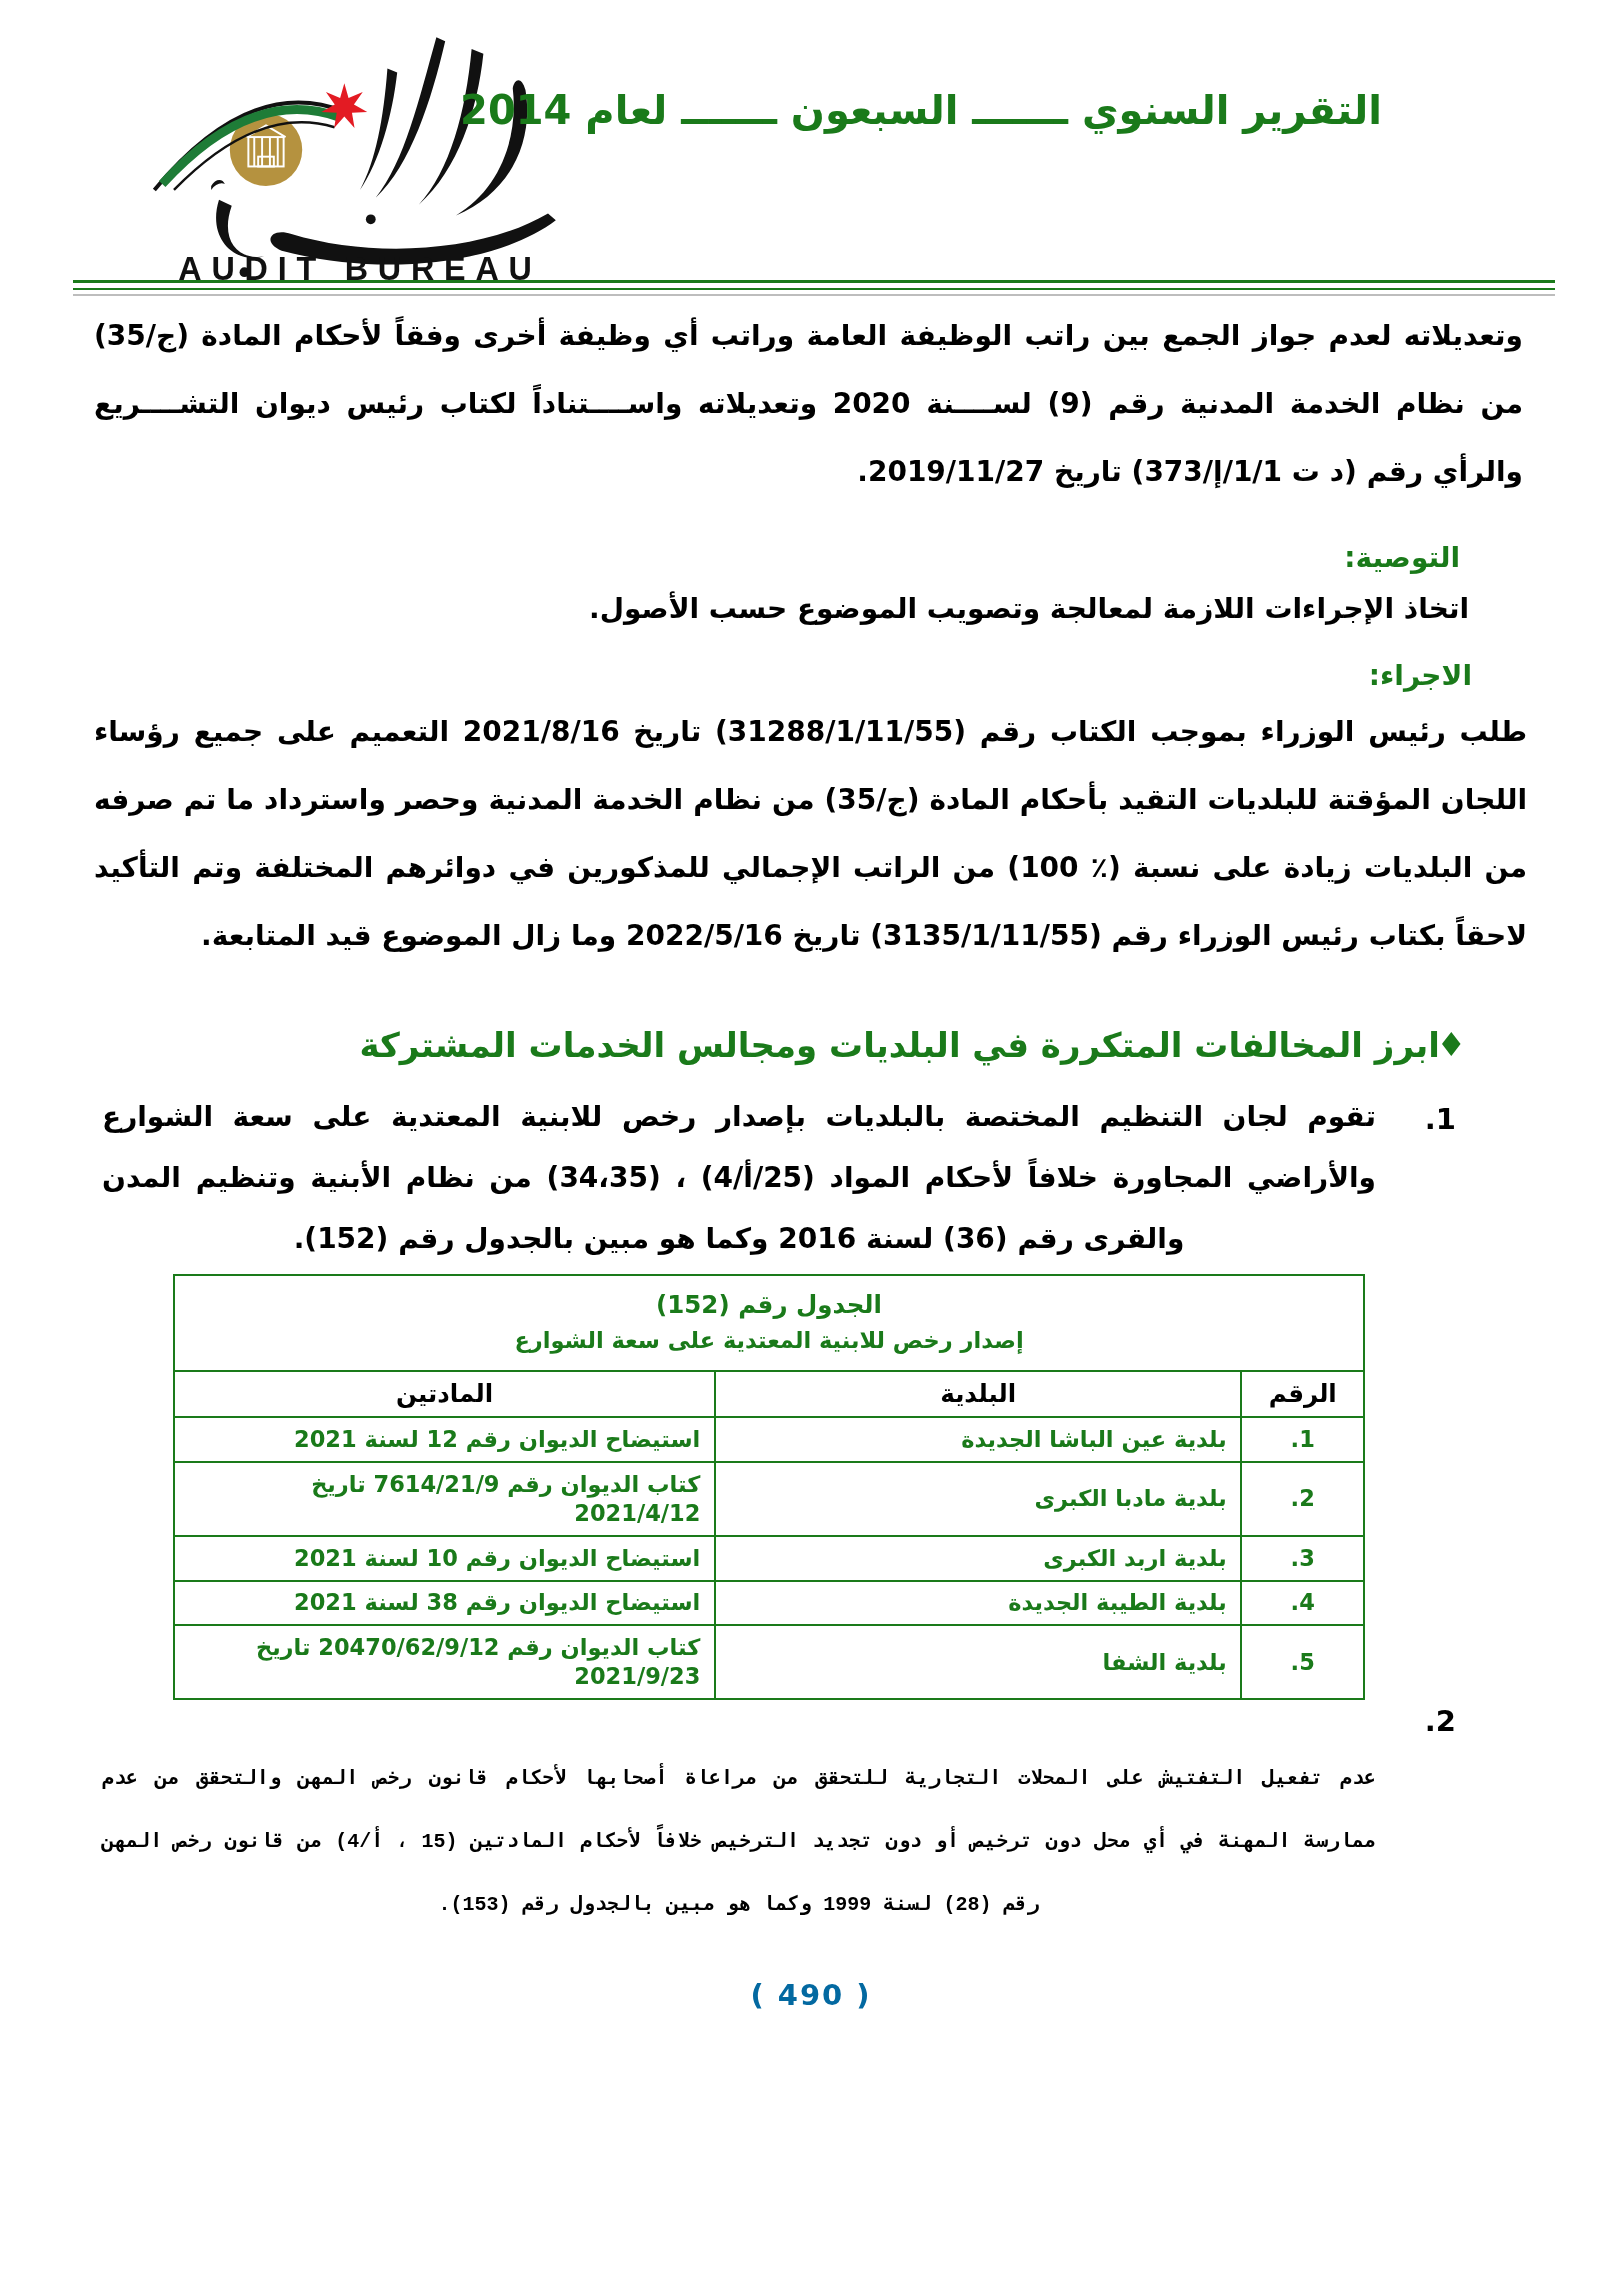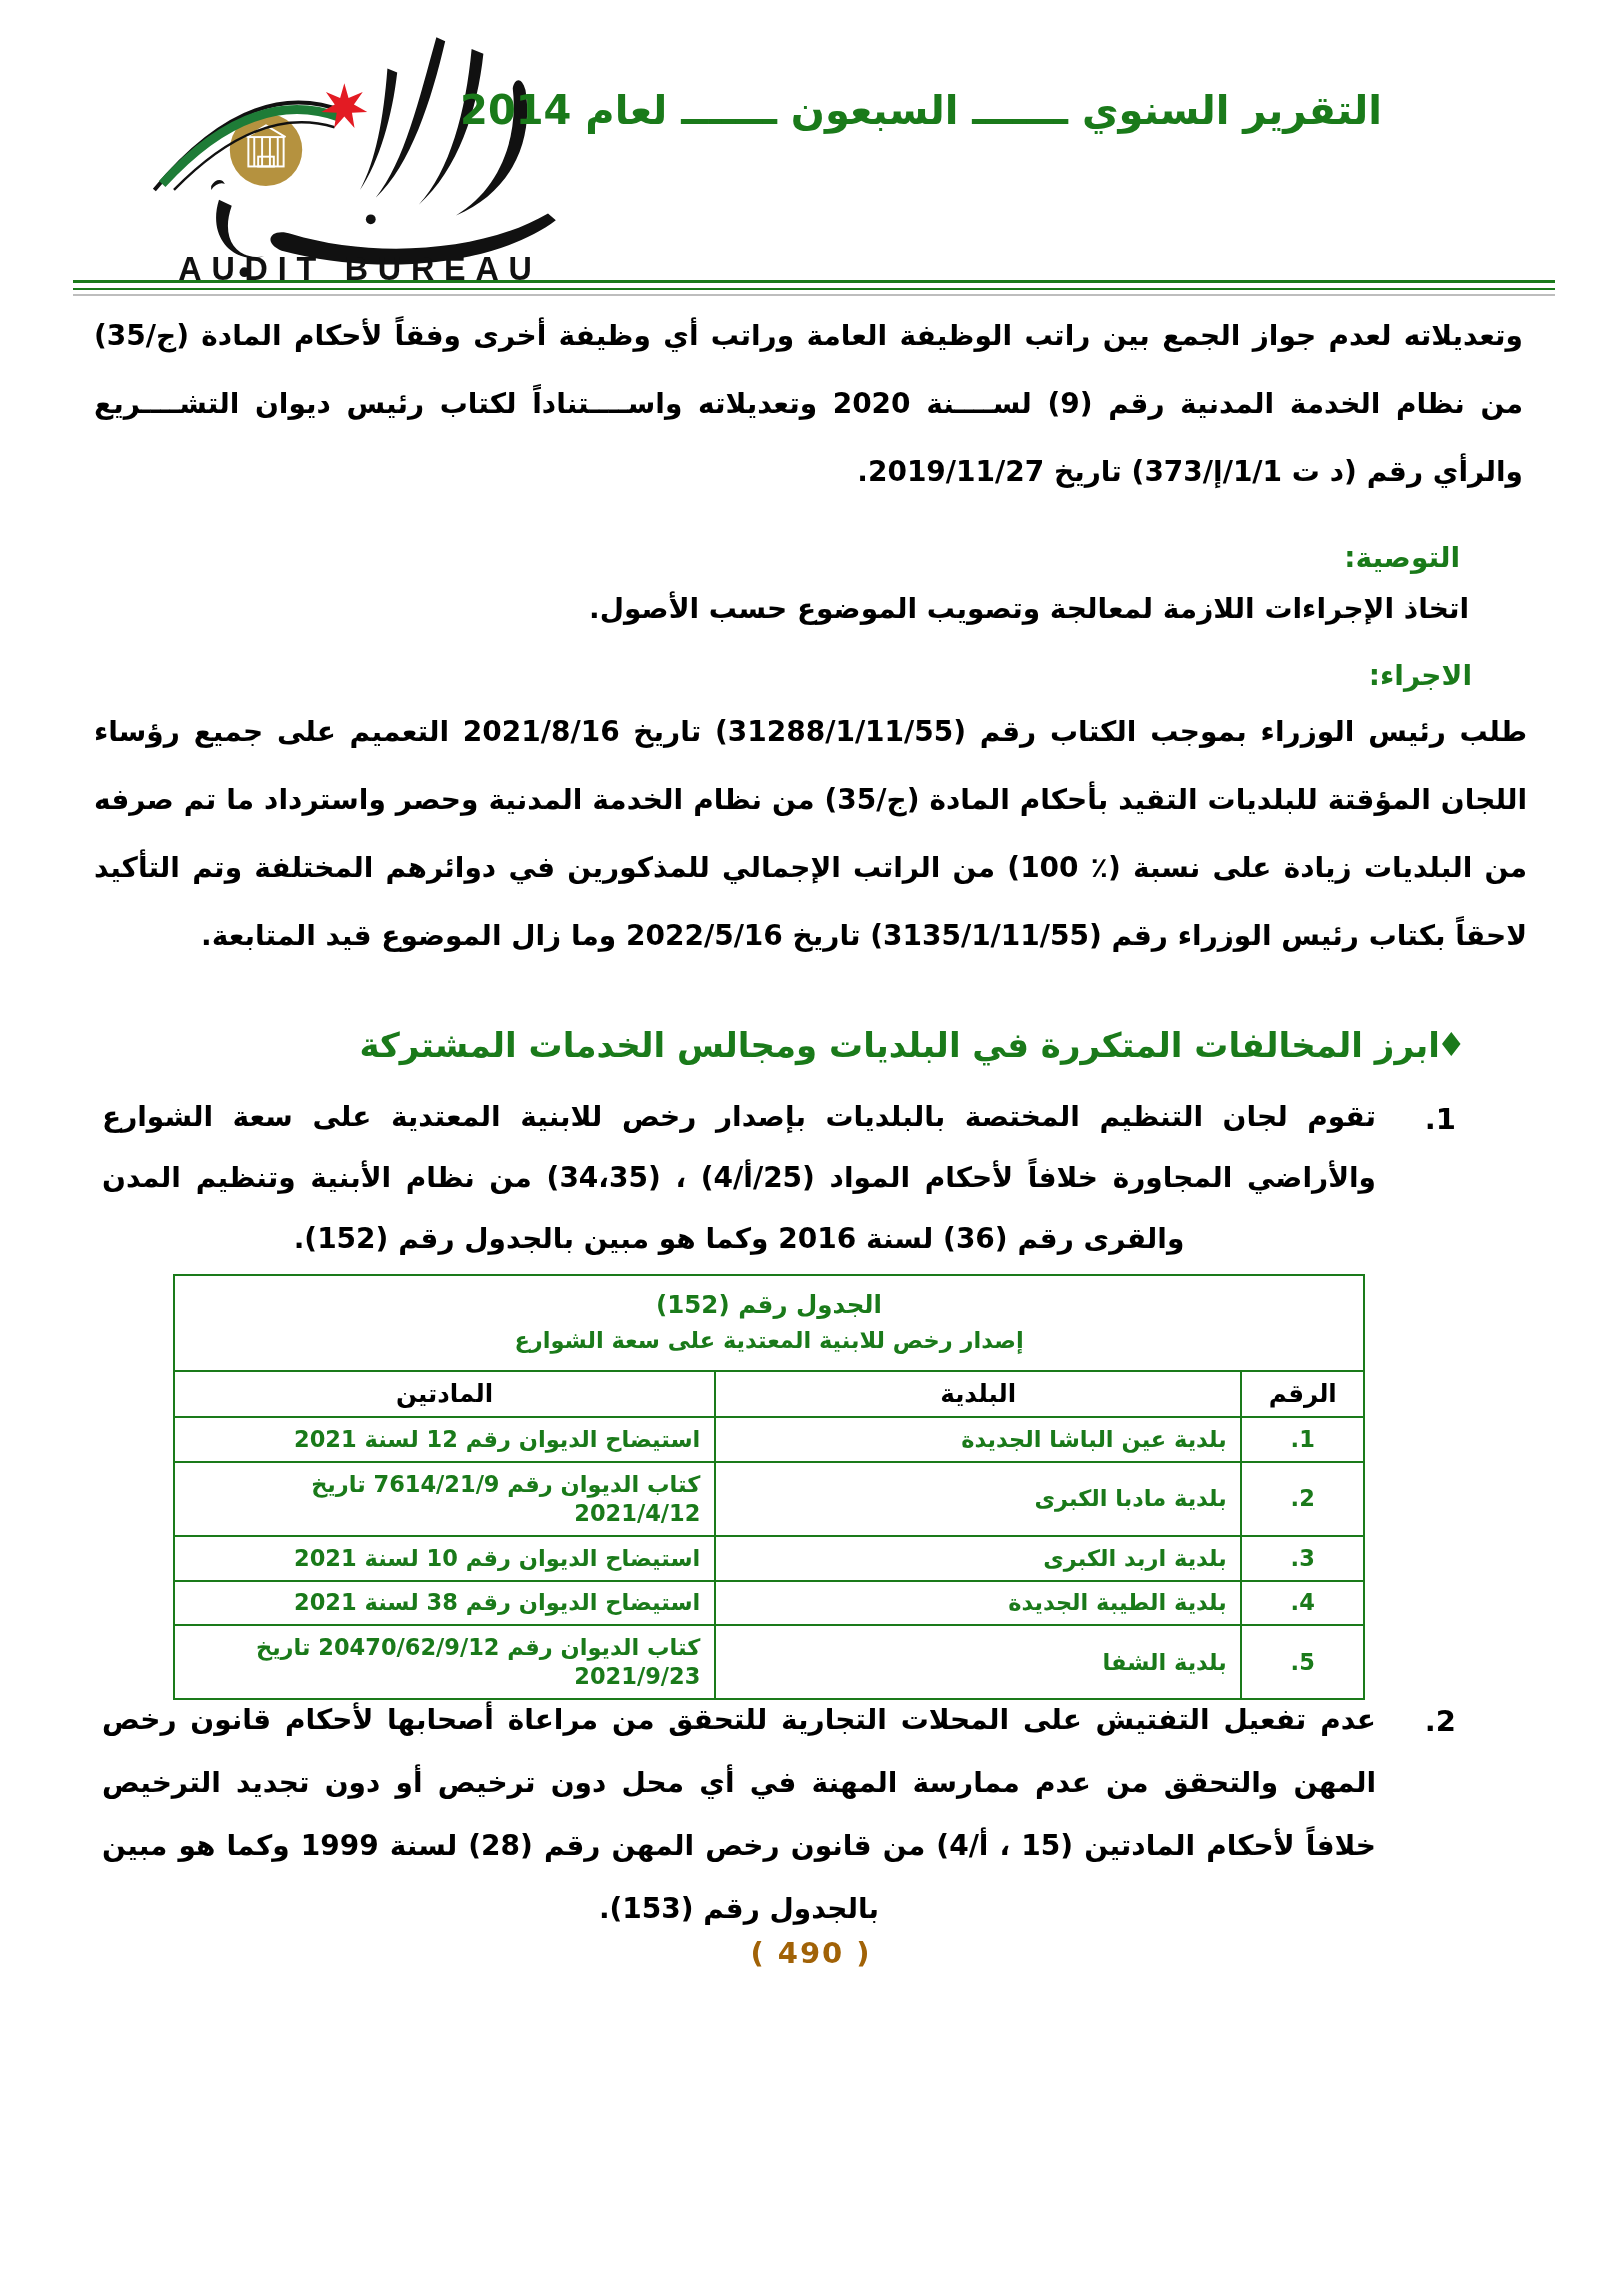--- a/index.html
+++ b/index.html
@@ -41,39 +41,39 @@
   .sec-heading{
     top:1023px;left:421px;width:1019px;
     color:#1a7a1a;font-size:34px;line-height:45px;text-align:center;white-space:nowrap;
   }
 
   .item-num{font-size:29px;line-height:39px;}
   .item1-num{top:1100px;right:165px;}
   .item2-num{top:1702px;right:165px;}
   .item-text{left:102px;width:1274px;text-align:justify;text-align-last:center;}
   .item1-text{top:1086px;font-size:28px;line-height:61px;}
-  .item2-text{top:1688px;font-size:28px;line-height:63px;}
+  .item2-text{top:1747px;font-size:20px;line-height:63px;font-family:Liberation Mono, monospace;}
 
   .vtable{top:1274px;left:173px;}
   table{border-collapse:collapse;width:1192px;direction:rtl;border-radius:21px;}
   td,th{border:2px solid #1a7a1a;vertical-align:middle;}
   .t-caption{padding:9.8px 7.8px 11.8px 7.8px;}
   .t-caption .t1{font-size:24.5px;line-height:37px;text-align:center;color:#1a7a1a;}
   .t-caption .t2{font-size:22.5px;line-height:35px;text-align:center;color:#1a7a1a;}
   th{font-size:24.5px;line-height:29px;color:#000;padding:7.8px 5.9px;text-align:center;font-weight:bold;}
   .col-num{width:110px;}
   .col-mun{width:525px;}
   .col-src{width:537px;}
   td{font-size:22.5px;line-height:29px;color:#1a7a1a;padding:6.9px 13.7px;}
   td.c-num{text-align:center;padding:6.9px 3.9px;}
   td.c-mun{text-align:right;}
   td.c-src{text-align:right;}
 
-  .page-num{top:1936px;left:725px;width:172px;text-align:center;
-    color:#a16207;font-size:29px;letter-spacing:2px;white-space:nowrap;}
+  .page-num{top:1978px;left:725px;width:172px;text-align:center;
+    color:#0369a1;font-size:29px;letter-spacing:2px;white-space:nowrap;}
 
   .logo{top:31px;left:125px;width:470px;height:267px;}
 </style>
 </head>
 <body>
 
 <div class="page">
 
   <div class="abs logo">
     <svg viewBox="0 0 480 272" width="470" height="267">

